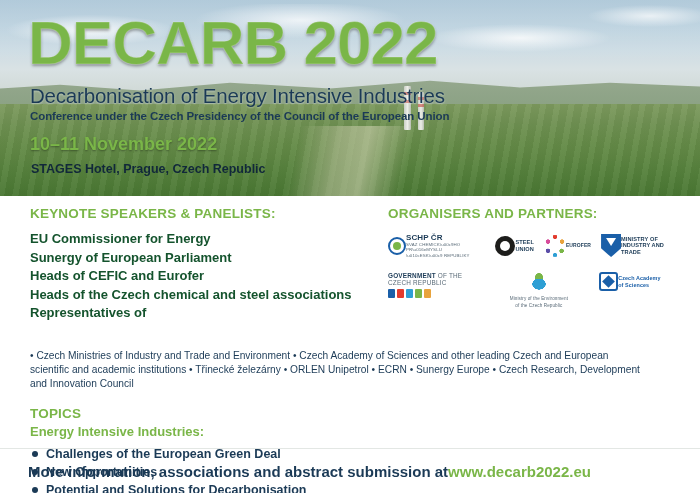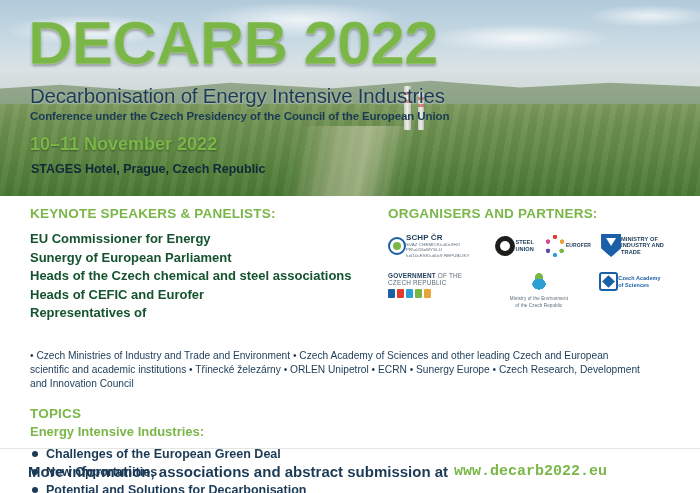--- a/index.html
+++ b/index.html
@@ -297,23 +297,21 @@
   }
   .footer-text {
     font-size: 15px;
     font-weight: bold;
     color: #1b3a56;
   }
   .footer-url {
     font-size: 15px;
     font-weight: bold;
     color: #7ab648;
-    margin-left: 6px;
     text-decoration: none;
-    font-family: Liberation Mono, monospace;
   }
   .hr-line {
     position: absolute;
     left: 0; bottom: 44px; width: 700px; height: 1px;
     background: #e3e7e4;
   }
 </style>
 </head>
 <body>
 
@@ -343,22 +341,22 @@
     <div class="hero-venue">STAGES Hotel, Prague, Czech Republic</div>
   </div>
 
   <div class="body-area">
 
     <div class="left-col">
       <div class="sec-head">KEYNOTE SPEAKERS &amp; PANELISTS:</div>
       <ul class="speaker-list">
         <li>EU Commissioner for Energy</li>
         <li>Sunergy of European Parliament</li>
+        <li>Heads of CEFIC and Eurofer</li>
         <li>Heads of the Czech chemical and steel associations</li>
-        <li>Heads of CEFIC and Eurofer</li>
         <li>Representatives of</li>
       </ul>
     </div>
 
     <div class="right-col">
       <div class="sec-head">ORGANISERS AND PARTNERS:</div>
 
       <div class="logo-row">
         <div class="logo">
           <span class="mark-circle"></span>

